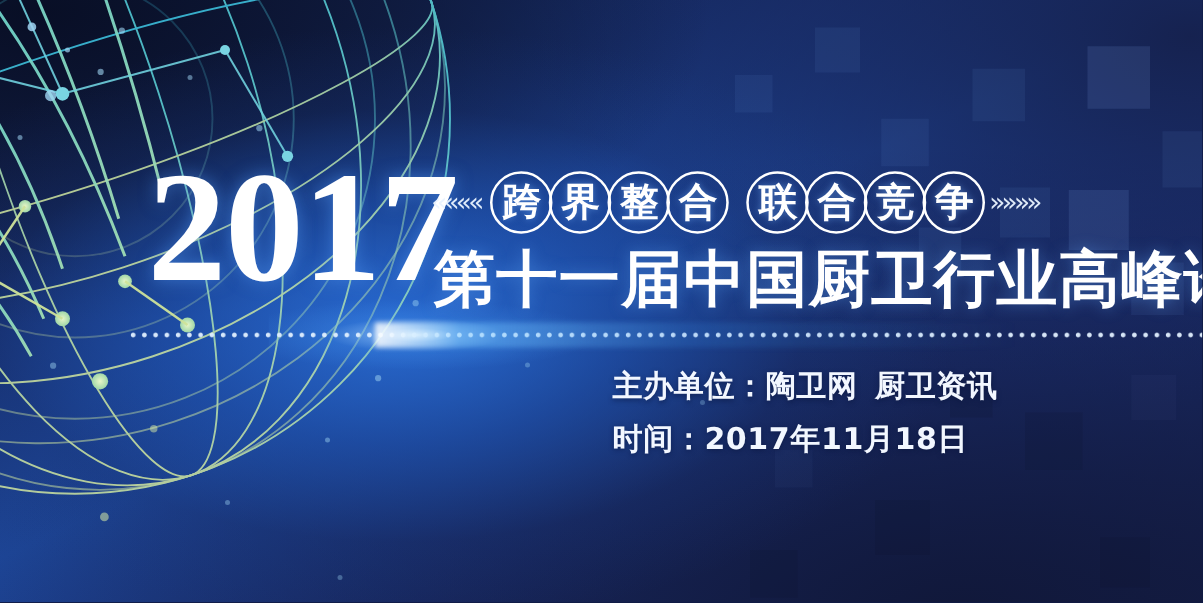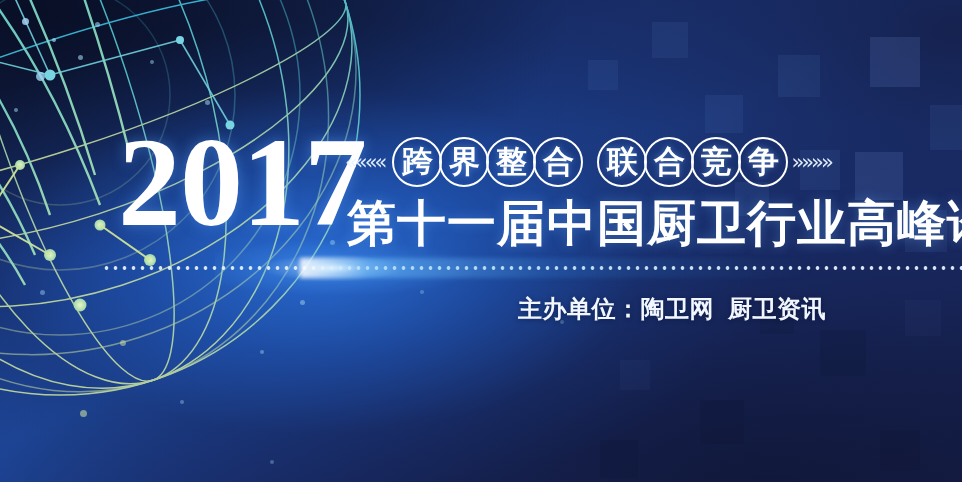--- a/index.html
+++ b/index.html
@@ -128,21 +128,20 @@
     position:absolute;
     left:490px;top:288px;
     color:#f2f7ff;
     font-size:24px;
     font-weight:700;
     line-height:42px;
     font-family:"DejaVu Sans","Liberation Sans",sans-serif;
     letter-spacing:.5px;
     text-shadow:0 1px 4px rgba(8,20,60,.6);
     white-space:nowrap;
-    margin-left:28px;
   }
   .details div{white-space:nowrap;}
   .sp{display:inline-block;width:14px;}
 </style>
 </head>
 <body>
 
 <div class="banner">
 
   <div class="bg-fallback"></div>
@@ -299,15 +298,18 @@
     <span class="circ">争</span>
     <span class="chev right">»»»»</span>
   </div>
 
   <div class="title">第十一届中国厨卫行业高峰论坛</div>
 
   <div class="details">
     <div>
       <span>主办单位：</span><span>陶卫网</span><span class="sp"></span><span>厨卫资讯</span>
     </div>
+    <div>
+      <span>时间：</span><span>2017年11月18日</span>
+    </div>
   </div>
 
 </div>
 
 </body></html>

